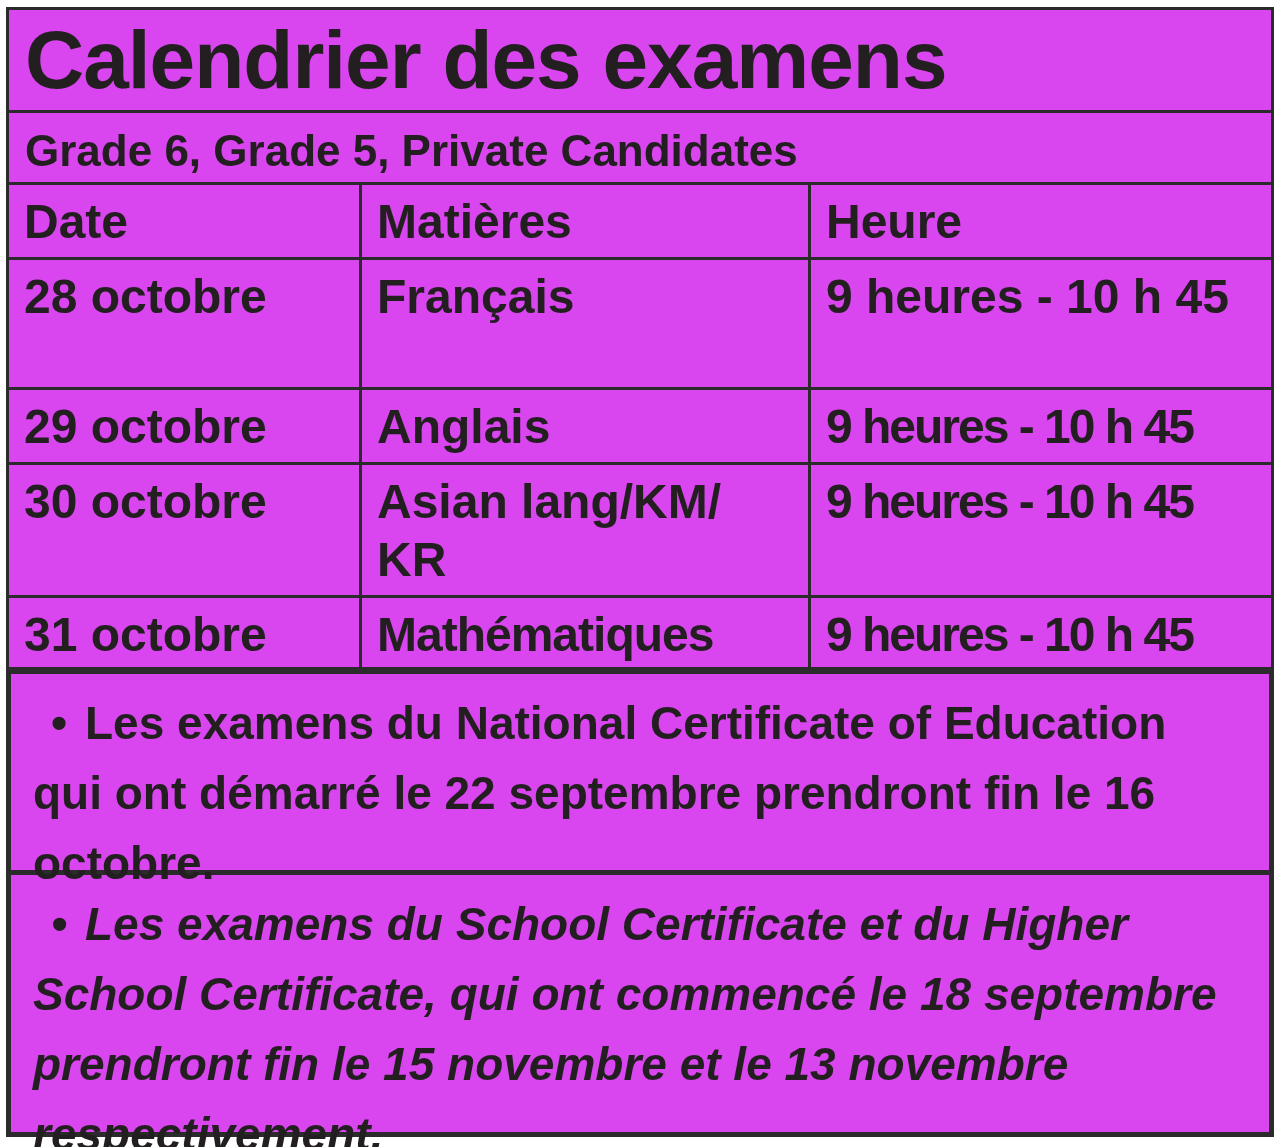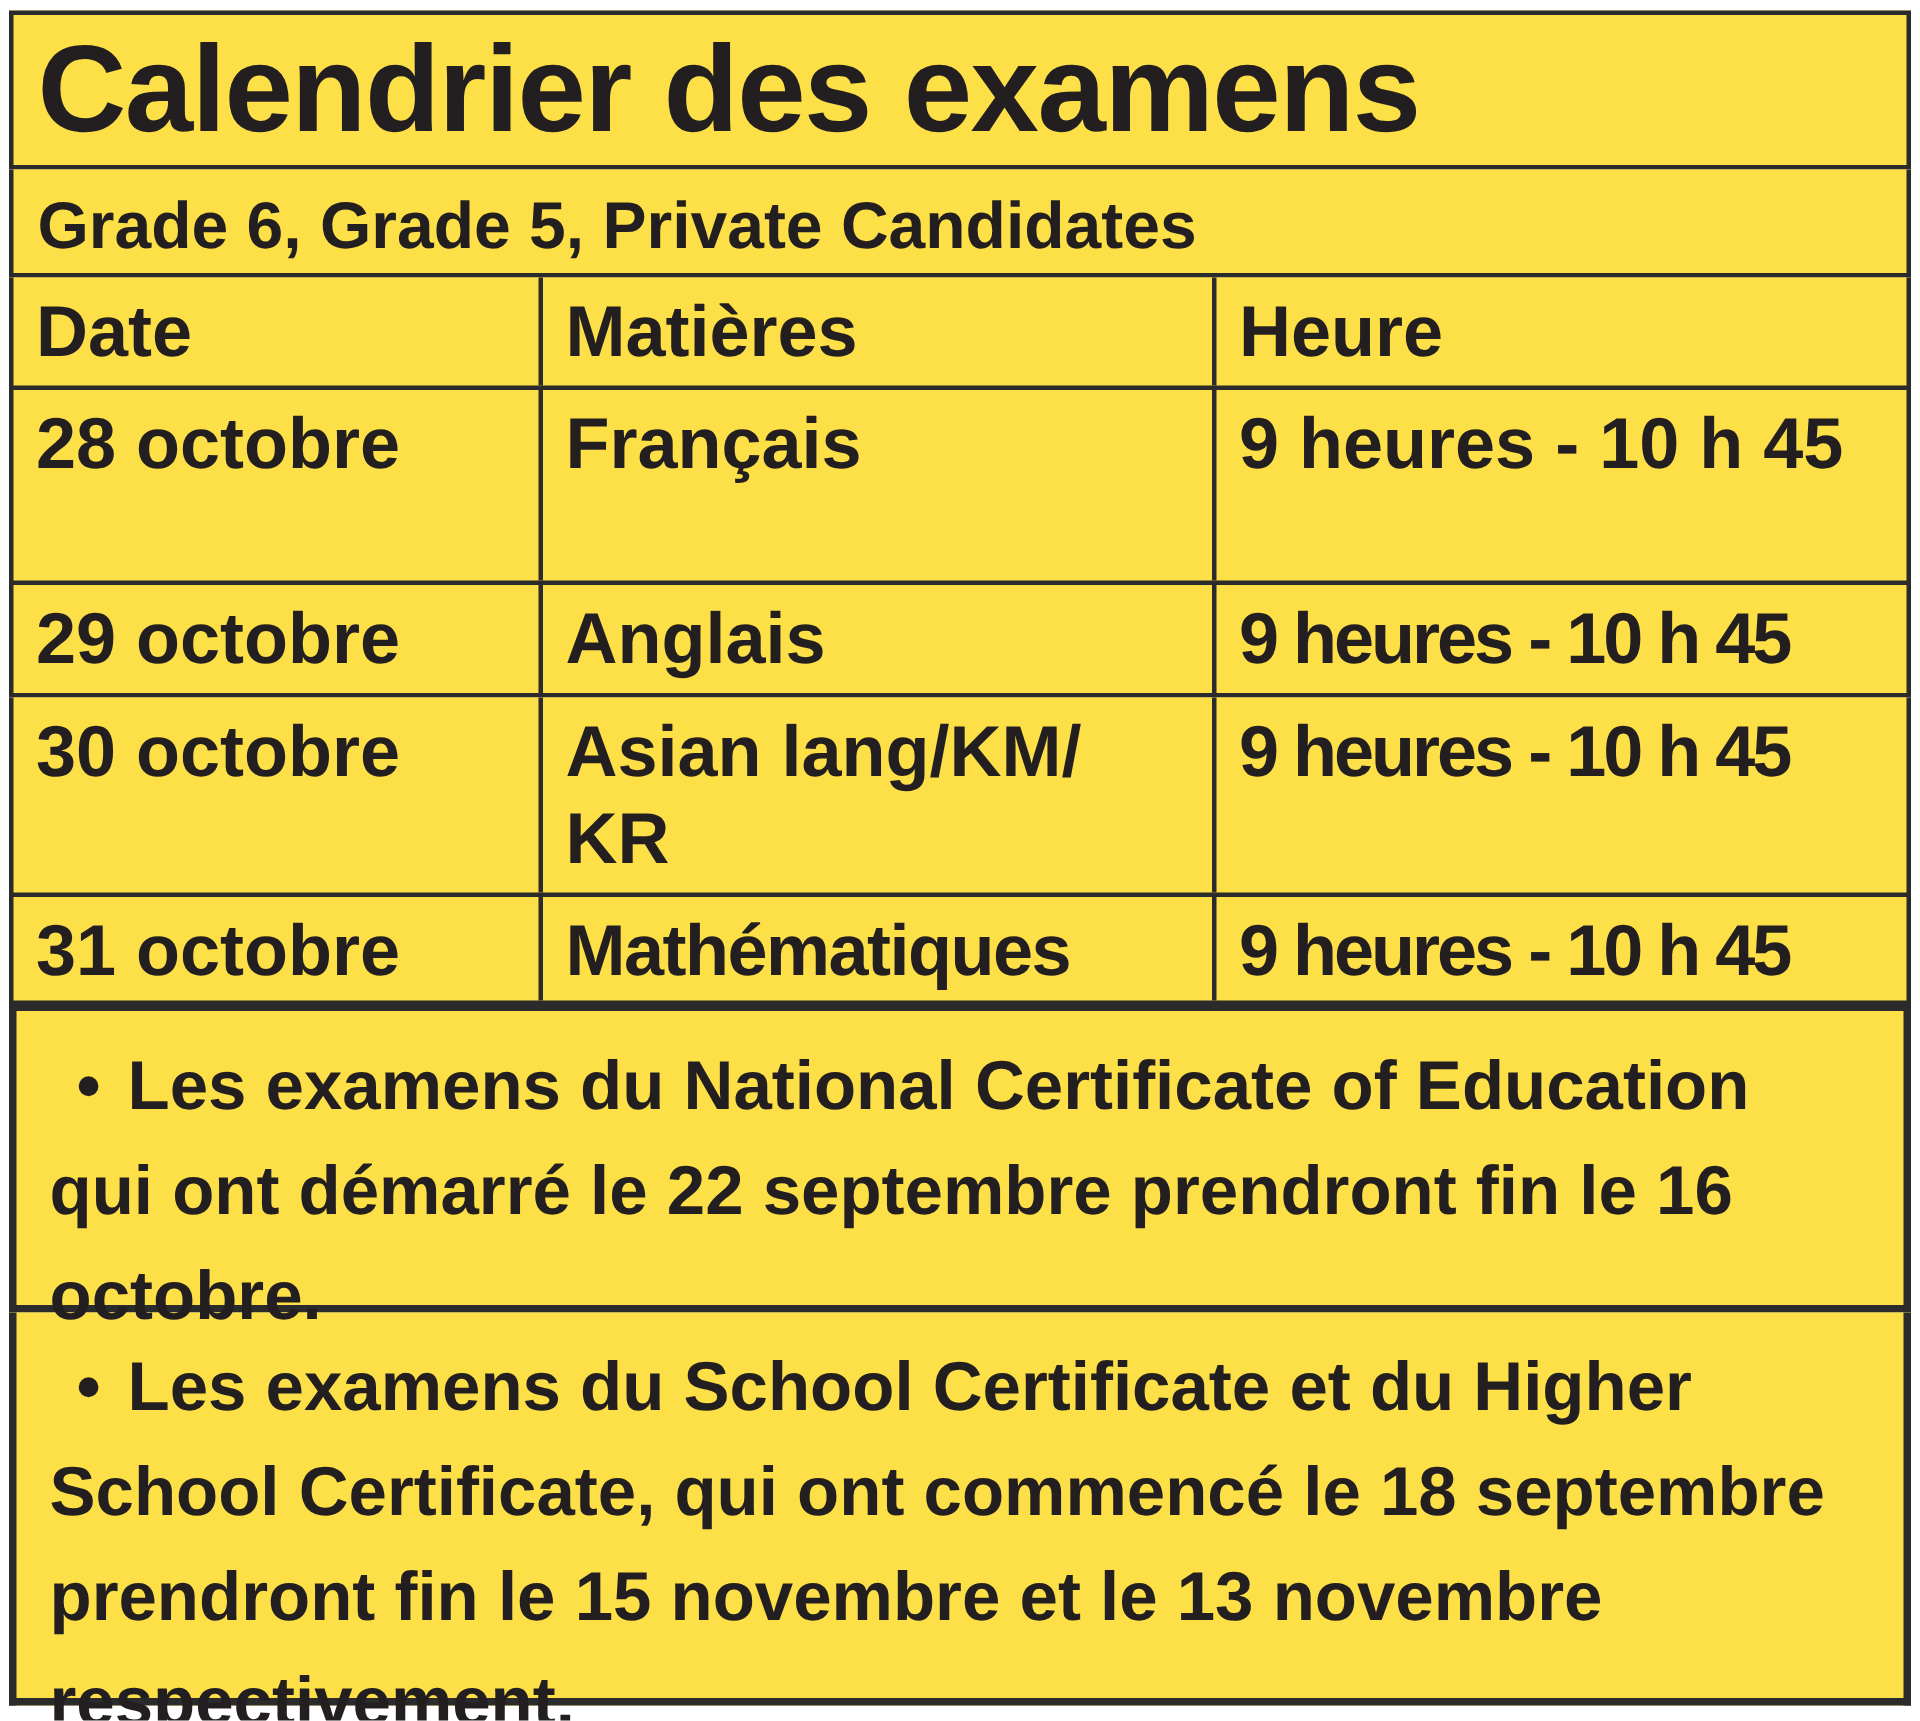--- a/index.html
+++ b/index.html
@@ -1,40 +1,40 @@
 <!DOCTYPE html>
 <html><head>
 <meta charset="utf-8">
 <style>
   html, body { margin: 0; padding: 0; background: #ffffff; }
   body { width: 1280px; height: 1147px; position: relative; overflow: hidden;
          font-family: "Liberation Sans", sans-serif; color: #231f20; }
   .frame { position: absolute; left: 6px; top: 7px; width: 1268px; }
-  .cell { background: #fde047; box-sizing: border-box; }
+  .cell { background: #d946ef; box-sizing: border-box; }
   .title { height: 106px; border: 3px solid #2b2b2b; border-bottom: 3px solid #2b2b2b;
            font-size: 82px; font-weight: bold; letter-spacing: -1px; line-height: 100px;
            padding-left: 16px; }
   .subtitle { height: 72px; border: 3px solid #2b2b2b; border-top: none;
               font-size: 44px; font-weight: bold; line-height: 76px; padding-left: 16px; }
   .row { display: flex; border-left: 3px solid #2b2b2b; border-right: 3px solid #2b2b2b;
          border-bottom: 3px solid #2b2b2b; }
   .row .c { box-sizing: border-box; padding-left: 15px; font-size: 48px; font-weight: bold;
             line-height: 58px; padding-top: 8px; }
   .row .c1 { width: 353px; border-right: 3px solid #2b2b2b; }
   .row .c2 { width: 449px; border-right: 3px solid #2b2b2b; }
   .row .c3 { flex: 1; }
   .hdr { height: 75px; }
   .r1 { height: 130px; }
   .r2 { height: 75px; }
   .r3 { height: 133px; }
   .r4 { height: 72px; }
   .note { border: 5px solid #2b2b2b; font-size: 46px; font-weight: bold; line-height: 70px;
           padding: 14px 30px 0 22px; box-sizing: border-box; }
   .n1 { height: 205px; border-top: 4px solid #2b2b2b; }
-  .n2 { height: 262px; border-top: none; }
+  .n2 { height: 262px; border-top: none; font-style: italic; }
   .bullet { display: inline-block; width: 52px; text-align: center; }
 </style>
 </head>
 <body>
 
 <div class="frame">
   <div class="cell title">Calendrier des examens</div>
   <div class="cell subtitle">Grade 6, Grade 5, Private Candidates</div>
 
   <div class="row cell hdr">

